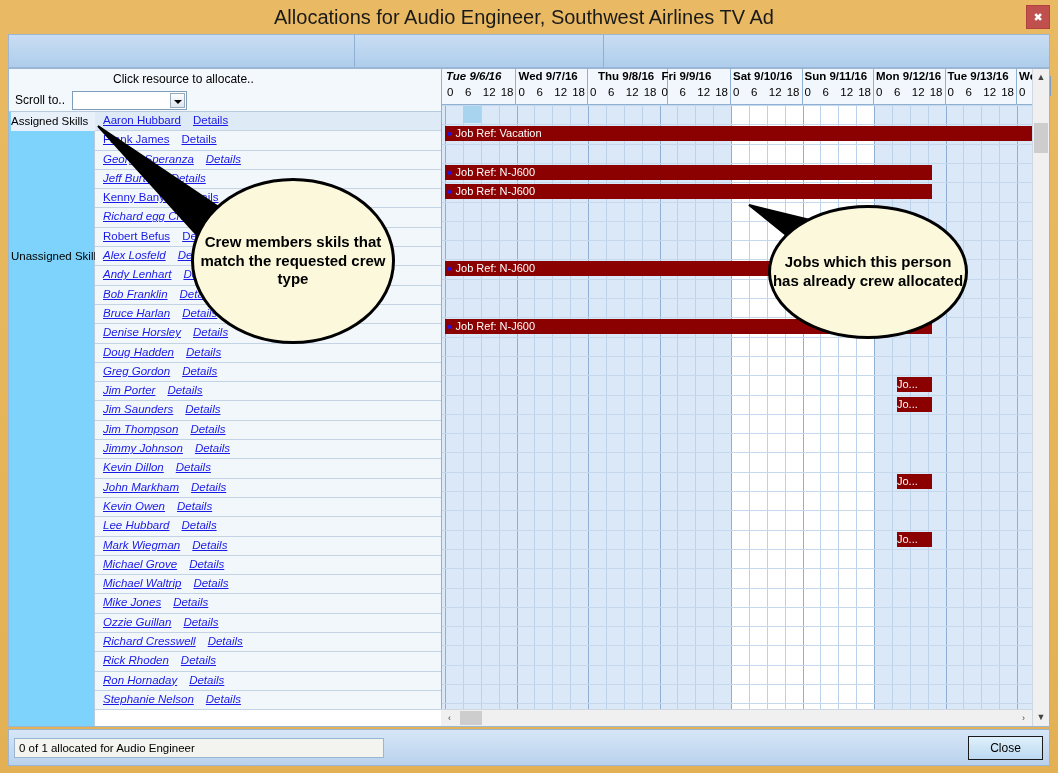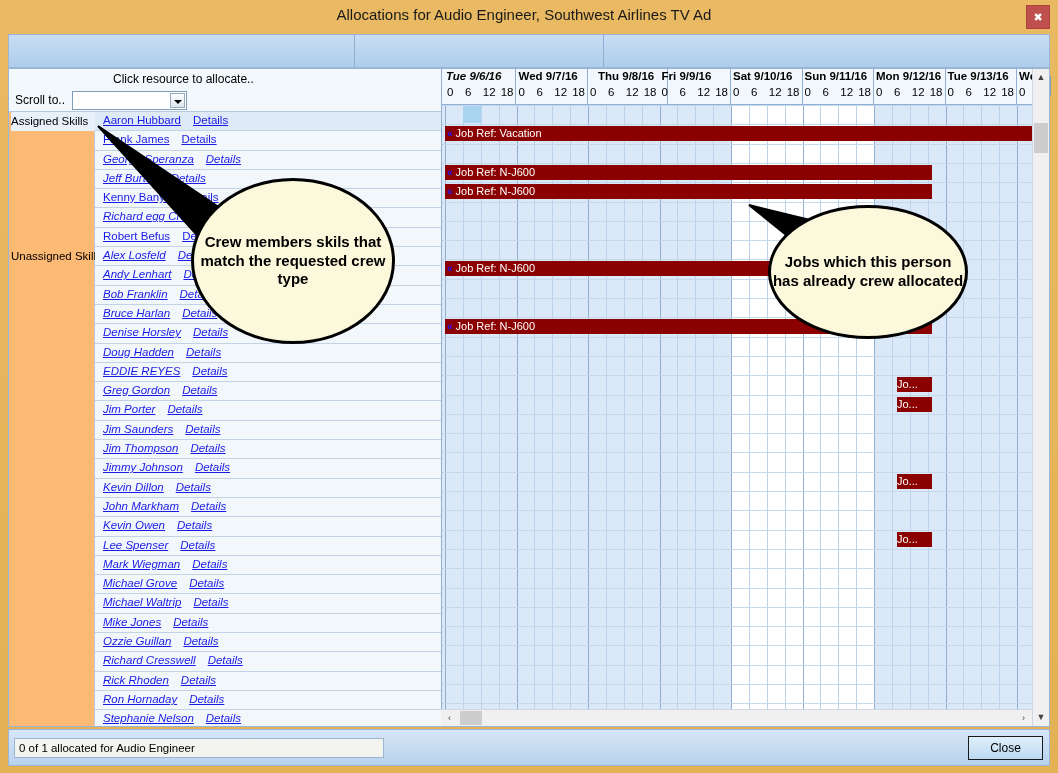--- a/index.html
+++ b/index.html
@@ -12,21 +12,21 @@
     position:absolute;left:0;top:0;width:1058px;height:773px;
     background:linear-gradient(180deg,#e9ba63 0%, #e3b154 100%);
     box-sizing:border-box;
   }
   
   .titlebar{
     position:absolute;left:0;top:0;width:1058px;height:33px;
   }
   .titlebar .caption{
     position:absolute;left:0;top:6px;width:1048px;text-align:center;
-    font-size:15px;color:#1a1a1a;
+    font-size:20px;color:#1a1a1a;
   }
   .close-x{
     position:absolute;right:8px;top:5px;width:22px;height:22px;
     background:#c0504d;border:1px solid #b0413e;color:#fff;
     font-size:11px;line-height:22px;text-align:center;cursor:pointer;
   }
   
   .toolbar{
     position:absolute;left:8px;top:34px;width:1042px;height:34px;
     background:linear-gradient(180deg,#c9ddf2 0%, #aecdec 100%);
@@ -79,21 +79,21 @@
     background:#fff;border:1px solid #7f9db9;box-sizing:border-box;height:19px;}
   .scrollto-combo .arrow{
     position:absolute;right:1px;top:1px;width:15px;height:15px;
     background:linear-gradient(180deg,#fdfdfd,#dfe6ef);border:1px solid #9ab;box-sizing:border-box;}
   .scrollto-combo .arrow:after{
     content:"";position:absolute;left:3px;top:6px;
     border-left:4px solid transparent;border-right:4px solid transparent;
     border-top:4px solid #000;}
   .grp-col{
     position:absolute;left:0;top:43px;width:86px;height:614px;
-    border-right:1px solid #b7c9dd;box-sizing:border-box;background:#fdba74;
+    border-right:1px solid #b7c9dd;box-sizing:border-box;background:#7dd3fc;
   }
   .grp-label{position:absolute;left:2px;font-size:11.5px;color:#000;white-space:nowrap;}
   .grp-assigned{background:#e8f0fa;width:84px;height:19px;line-height:19px;}
   .grp-unassigned{width:84px;height:19px;line-height:19px;}
   .names-col{
     position:absolute;left:86px;top:43px;width:346px;height:614px;overflow:hidden;
   }
   .name-row{
     position:relative;height:19.3px;box-sizing:border-box;
     border-bottom:1px solid #c3d3e4;background:#f2f7fc;
@@ -253,30 +253,29 @@
           <div class="name-row"><span class="nm it">Jeff Burton</span><span class="dt it">Details</span></div>
           <div class="name-row"><span class="nm">Kenny Banya</span><span class="dt">Details</span></div>
           <div class="name-row"><span class="nm it">Richard egg Cresswell</span><span class="dt it">Details</span></div>
           <div class="name-row"><span class="nm">Robert Befus</span><span class="dt">Details</span></div>
           <div class="name-row"><span class="nm it">Alex Losfeld</span><span class="dt it">Details</span></div>
           <div class="name-row"><span class="nm it">Andy Lenhart</span><span class="dt it">Details</span></div>
           <div class="name-row"><span class="nm it">Bob Franklin</span><span class="dt it">Details</span></div>
           <div class="name-row"><span class="nm it">Bruce Harlan</span><span class="dt it">Details</span></div>
           <div class="name-row"><span class="nm it">Denise Horsley</span><span class="dt it">Details</span></div>
           <div class="name-row"><span class="nm it">Doug Hadden</span><span class="dt it">Details</span></div>
-          <div class="name-row"><span class="nm it">EDDIE REYES</span><span class="dt it">Details</span></div>
           <div class="name-row"><span class="nm it">Greg Gordon</span><span class="dt it">Details</span></div>
           <div class="name-row"><span class="nm it">Jim Porter</span><span class="dt it">Details</span></div>
           <div class="name-row"><span class="nm it">Jim Saunders</span><span class="dt it">Details</span></div>
           <div class="name-row"><span class="nm it">Jim Thompson</span><span class="dt it">Details</span></div>
           <div class="name-row"><span class="nm it">Jimmy Johnson</span><span class="dt it">Details</span></div>
           <div class="name-row"><span class="nm it">Kevin  Dillon</span><span class="dt it">Details</span></div>
           <div class="name-row"><span class="nm it">John Markham</span><span class="dt it">Details</span></div>
           <div class="name-row"><span class="nm it">Kevin Owen</span><span class="dt it">Details</span></div>
-          <div class="name-row"><span class="nm it">Lee Spenser</span><span class="dt it">Details</span></div>
+          <div class="name-row"><span class="nm it">Lee Hubbard</span><span class="dt it">Details</span></div>
           <div class="name-row"><span class="nm it">Mark Wiegman</span><span class="dt it">Details</span></div>
           <div class="name-row"><span class="nm it">Michael Grove</span><span class="dt it">Details</span></div>
           <div class="name-row"><span class="nm it">Michael Waltrip</span><span class="dt it">Details</span></div>
           <div class="name-row"><span class="nm it">Mike Jones</span><span class="dt it">Details</span></div>
           <div class="name-row"><span class="nm it">Ozzie Guillan</span><span class="dt it">Details</span></div>
           <div class="name-row"><span class="nm it">Richard Cresswell</span><span class="dt it">Details</span></div>
           <div class="name-row"><span class="nm it">Rick Rhoden</span><span class="dt it">Details</span></div>
           <div class="name-row"><span class="nm it">Ron Hornaday</span><span class="dt it">Details</span></div>
           <div class="name-row"><span class="nm it">Stephanie Nelson</span><span class="dt it">Details</span></div>
         </div>

